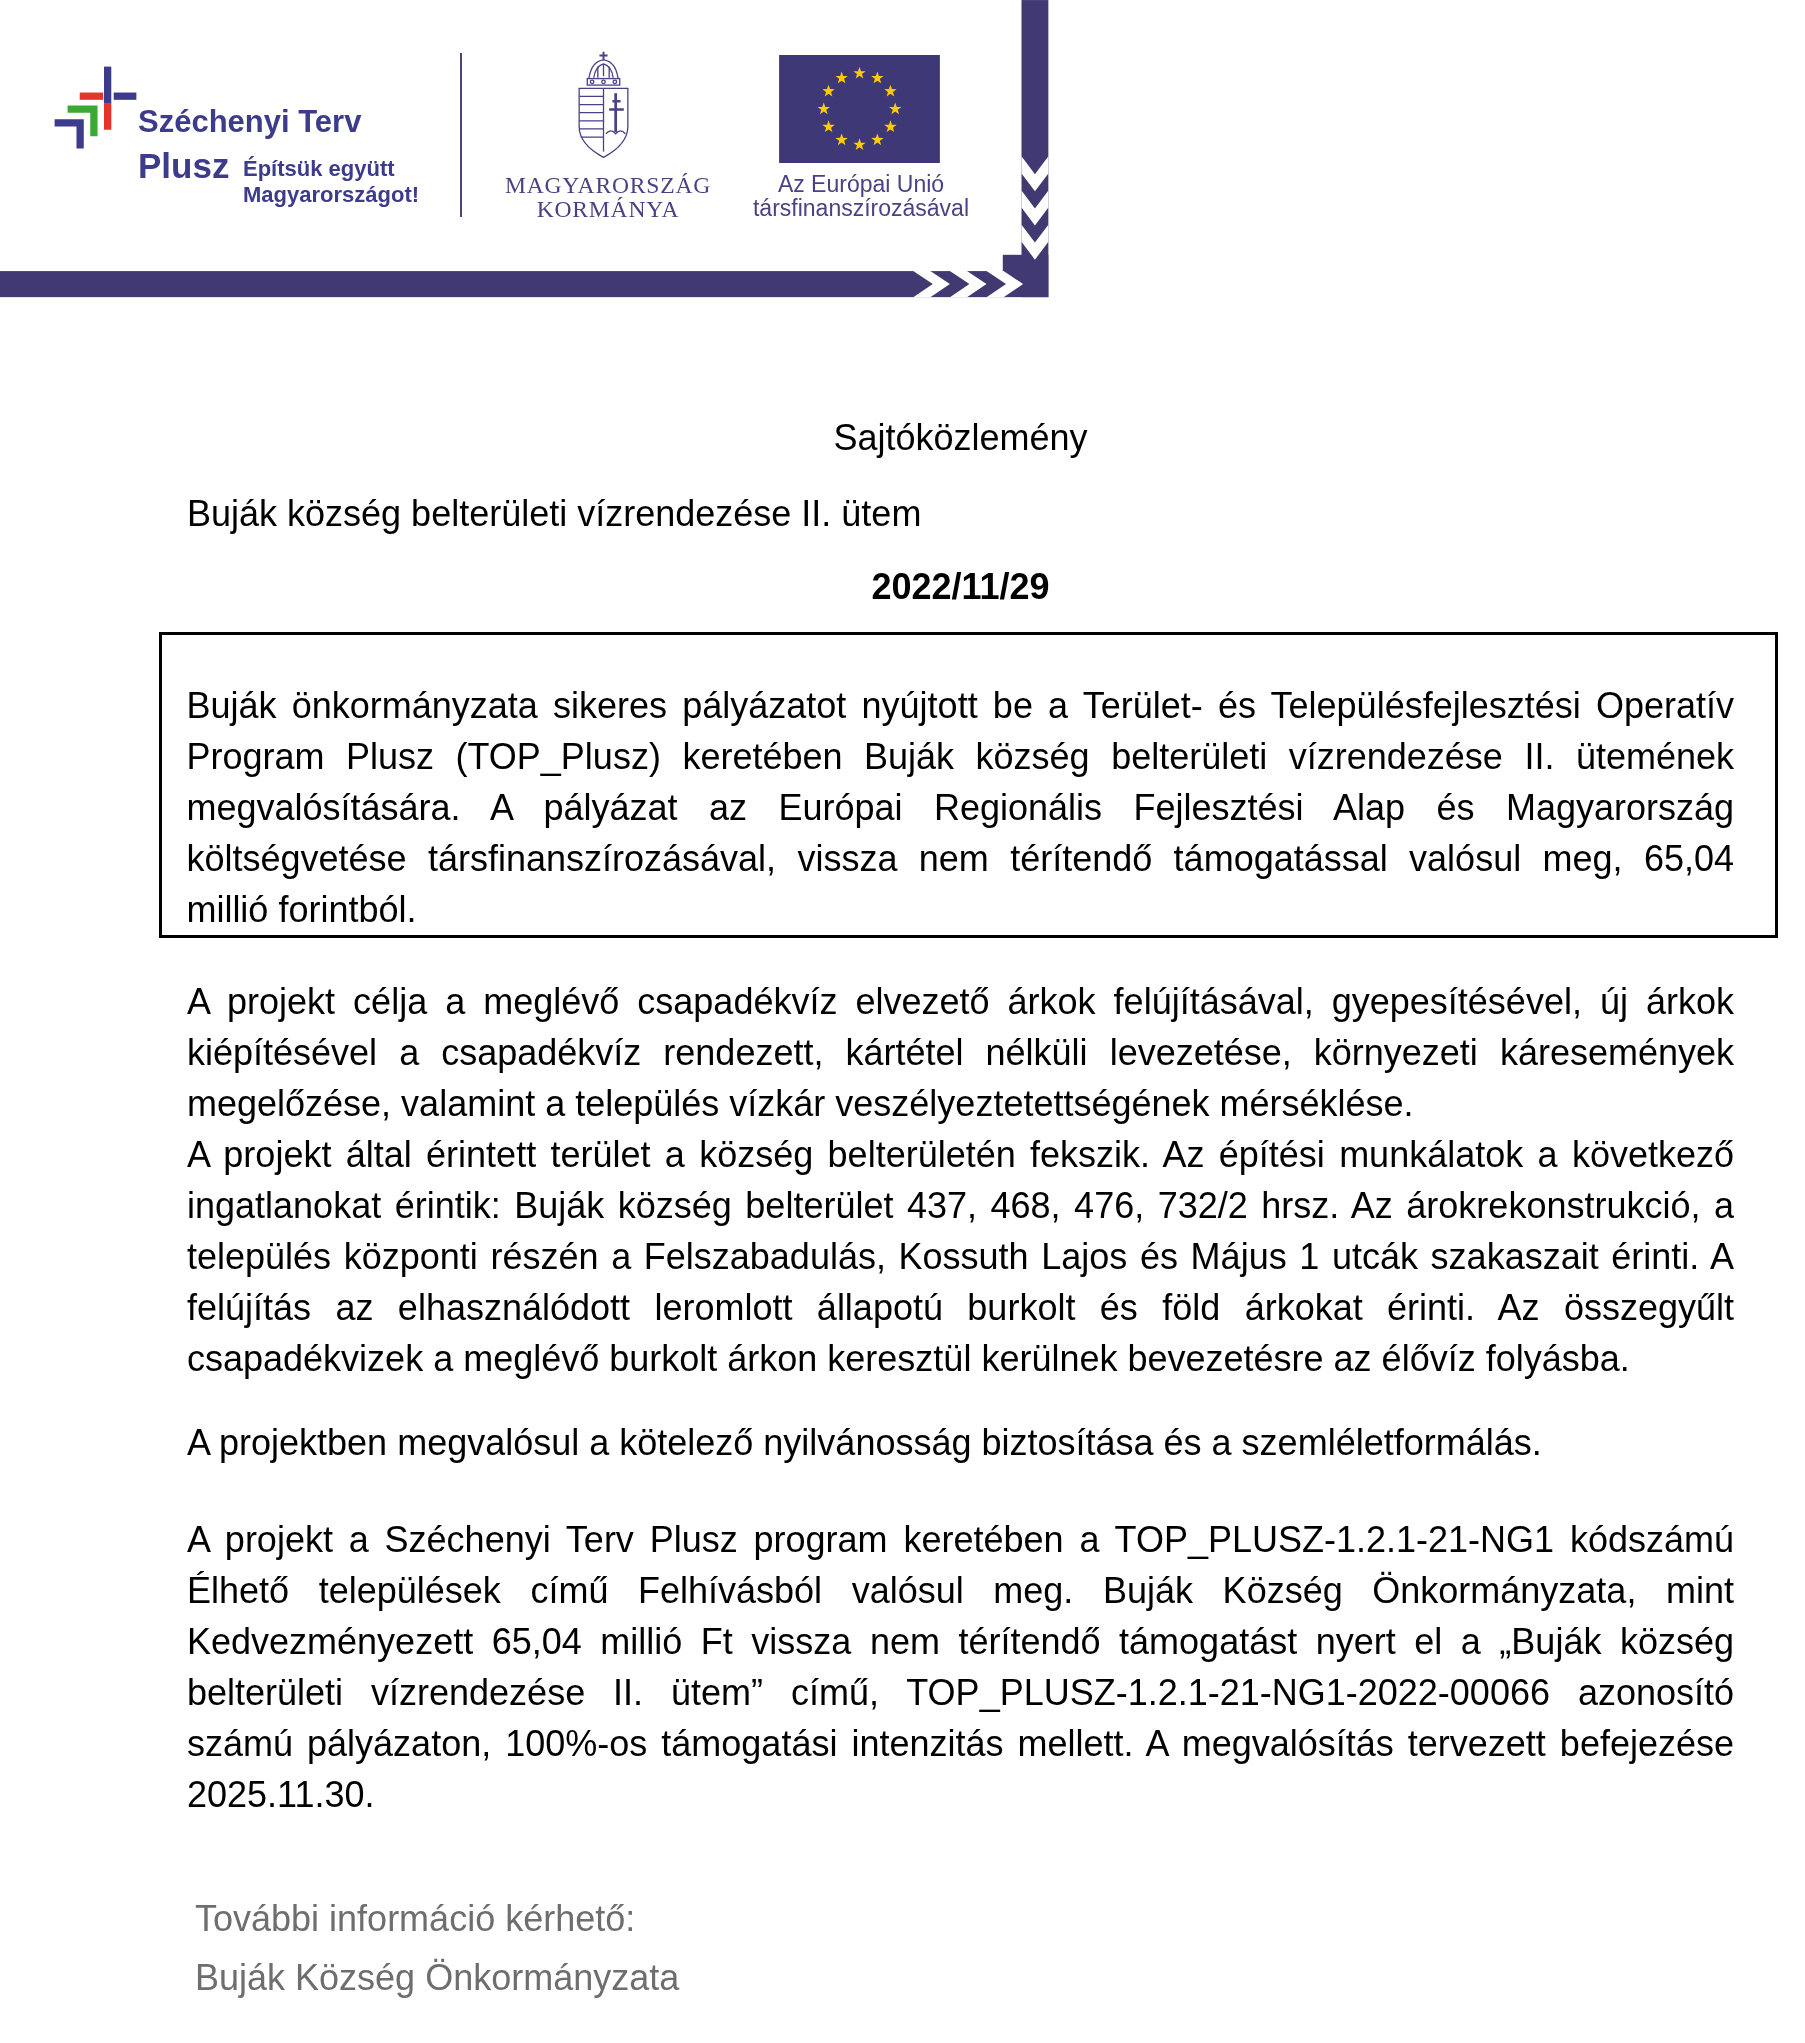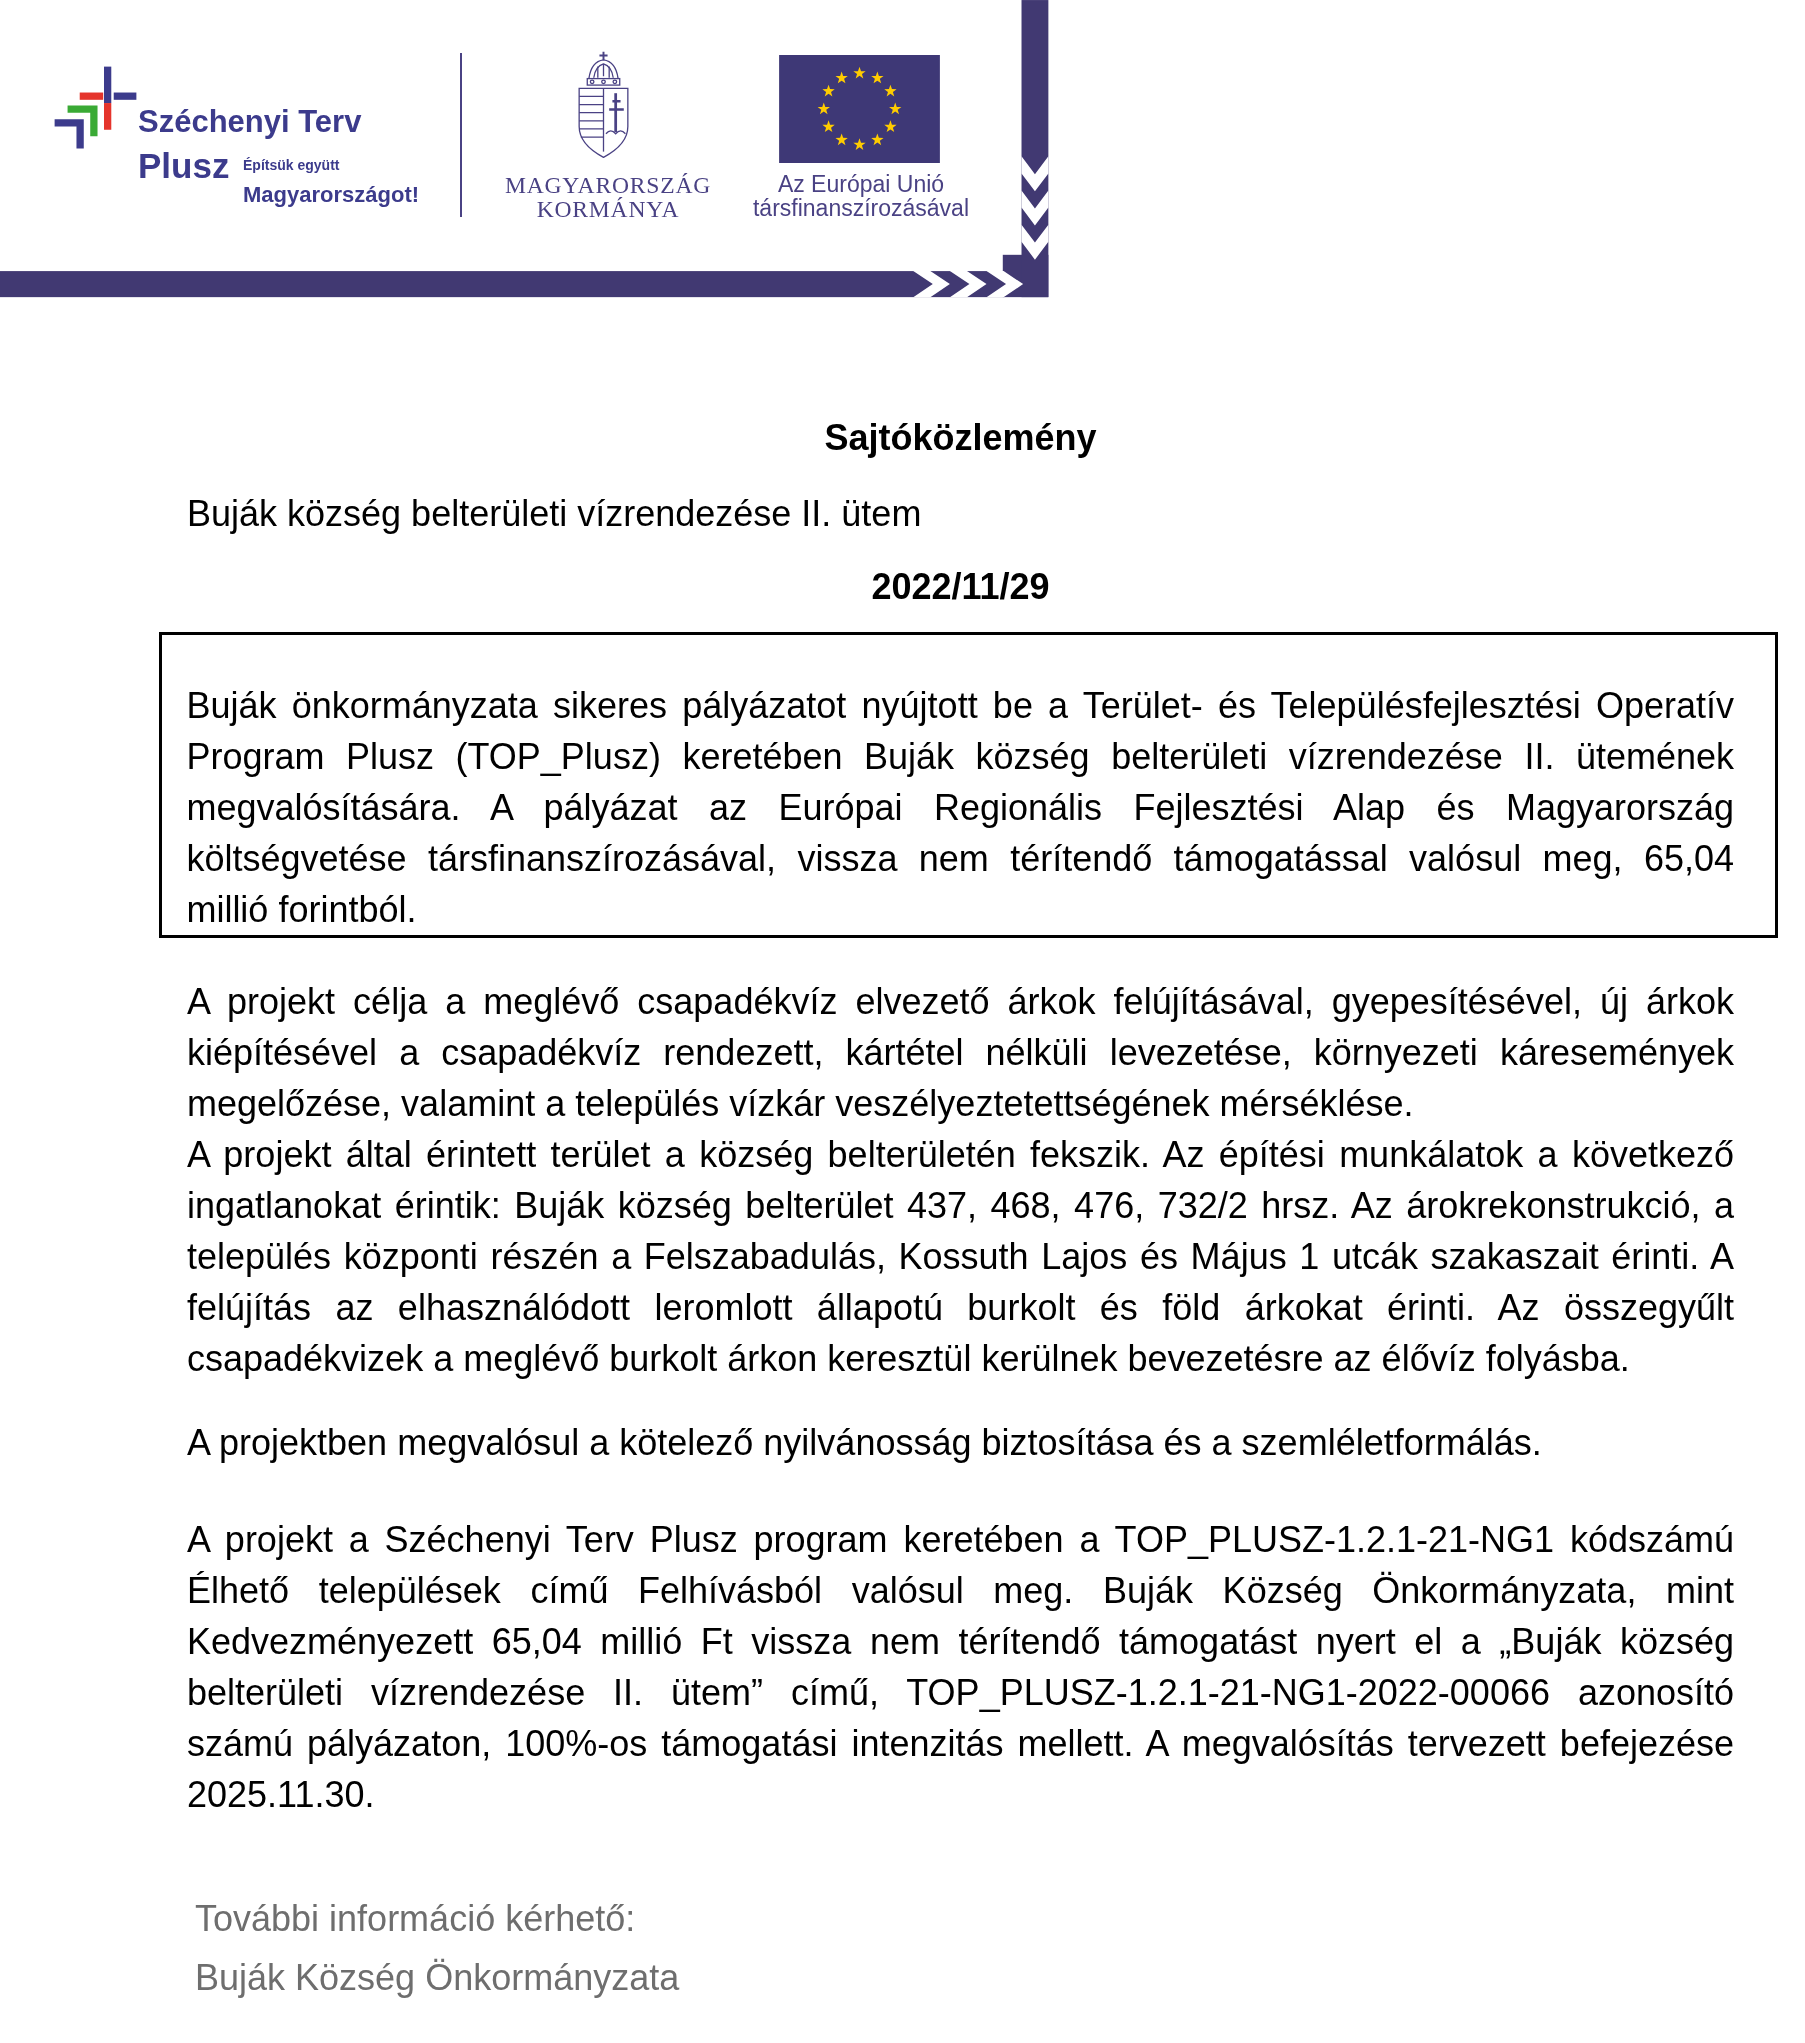--- a/index.html
+++ b/index.html
@@ -13,32 +13,32 @@
     font-size:36px;
     line-height:51px;
     color:#000000;
   }
   
   .header{position:absolute;top:0;left:0;width:1805px;height:309px;}
   .bars-svg{position:absolute;top:0;left:0;}
   .sz-logo-mark{position:absolute;left:53px;top:65px;}
   .sz-line1{position:absolute;left:138px;top:106px;font-size:31px;font-weight:bold;line-height:1;color:#3c3b8c;letter-spacing:0px;}
   .sz-line2{position:absolute;left:138px;top:148px;font-size:35px;font-weight:bold;line-height:1;color:#3c3b8c;}
-  .sz-tag1{position:absolute;left:243px;top:158px;font-size:14px;font-weight:bold;line-height:1;color:#3c3b8c;}
+  .sz-tag1{position:absolute;left:243px;top:158px;font-size:22px;font-weight:bold;line-height:1;color:#3c3b8c;}
   .sz-tag2{position:absolute;left:243px;top:184px;font-size:22px;font-weight:bold;line-height:1;color:#3c3b8c;}
   .divider{position:absolute;left:460px;top:53px;width:2.4px;height:164px;background:#4a4284;}
   .gov-emblem{position:absolute;left:575px;top:51px;}
   .gov-text{position:absolute;left:489px;top:173px;width:238px;text-align:center;
     font-family:"Liberation Serif", serif;font-size:23.6px;line-height:24.4px;color:#4a4284;letter-spacing:0.8px;}
   .eu-flag{position:absolute;left:779px;top:55px;}
   .eu-text{position:absolute;left:746px;top:172px;width:230px;text-align:center;
     font-size:23px;line-height:24.4px;color:#4a4284;}
   
   .main{position:absolute;left:187px;top:412px;width:1547px;}
-  .doc-title{margin:0 0 25px 0;font-size:36px;font-weight:bold;text-align:center;}
+  .doc-title{margin:0 0 25px 0;font-size:36px;font-weight:normal;text-align:center;}
   .doc-subtitle{margin:0 0 22px 0;font-size:36px;font-weight:normal;}
   .doc-date{margin:0 0 20.4px 0;font-size:36px;font-weight:bold;text-align:center;}
   .lead-box{
     box-sizing:border-box;
     margin-left:-28px;
     width:1619px;
     border:3.3px solid #000000;
     padding:45px 41px 0px 24.4px;
     min-height:256px;
     text-align:justify;

